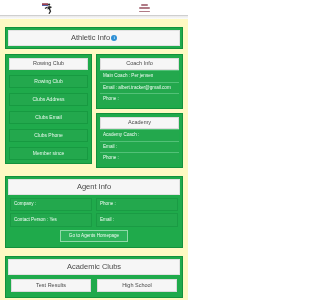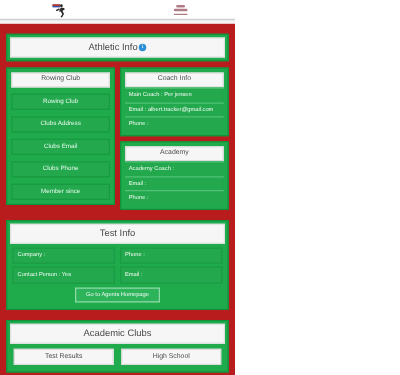--- a/index.html
+++ b/index.html
@@ -2,21 +2,21 @@
 <html><head>
 <meta charset="utf-8">
 <style>
   * { box-sizing: border-box; margin: 0; padding: 0; }
   html, body {
     width: 188px; height: 300px;
     background: #ffffff;
     font-family: "Liberation Sans", sans-serif;
     overflow: hidden;
   }
-  #app { width: 188px; height: 300px; position: relative; background: #b91c1c; }
+  #app { width: 188px; height: 300px; position: relative; background: #fef9c3; }
 
   
   .topbar {
     height: 16px; width: 100%;
     background: #ffffff;
     border-bottom: 1px solid #cfcfcf;
     display: flex; align-items: center;
     position: relative;
   }
   .logo {
@@ -219,21 +219,21 @@
         <div class="field-row">Phone :</div>
       </div>
 
     </div>
   </div>
 
   <div class="spacer-8"></div>
 
   <div class="section">
     <div class="section-title">
-      <span>Test Info</span>
+      <span>Agent Info</span>
     </div>
 
     <div class="agent-grid">
       <div class="agent-col">
         <div class="agent-field">Company :</div>
         <div class="agent-field">Contact Person :  Yes</div>
       </div>
       <div class="agent-col">
         <div class="agent-field">Phone :</div>
         <div class="agent-field">Email :</div>

